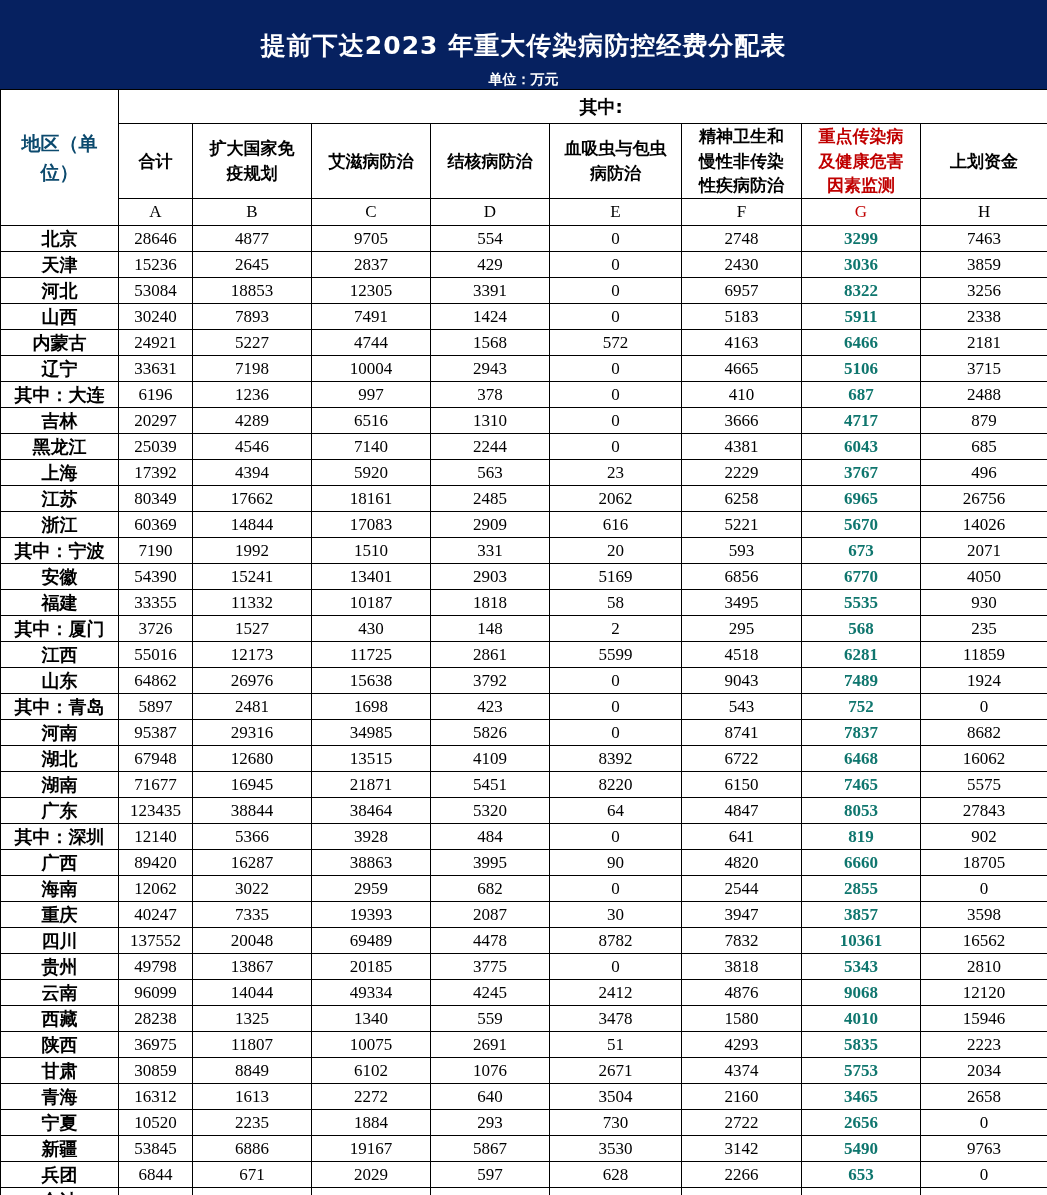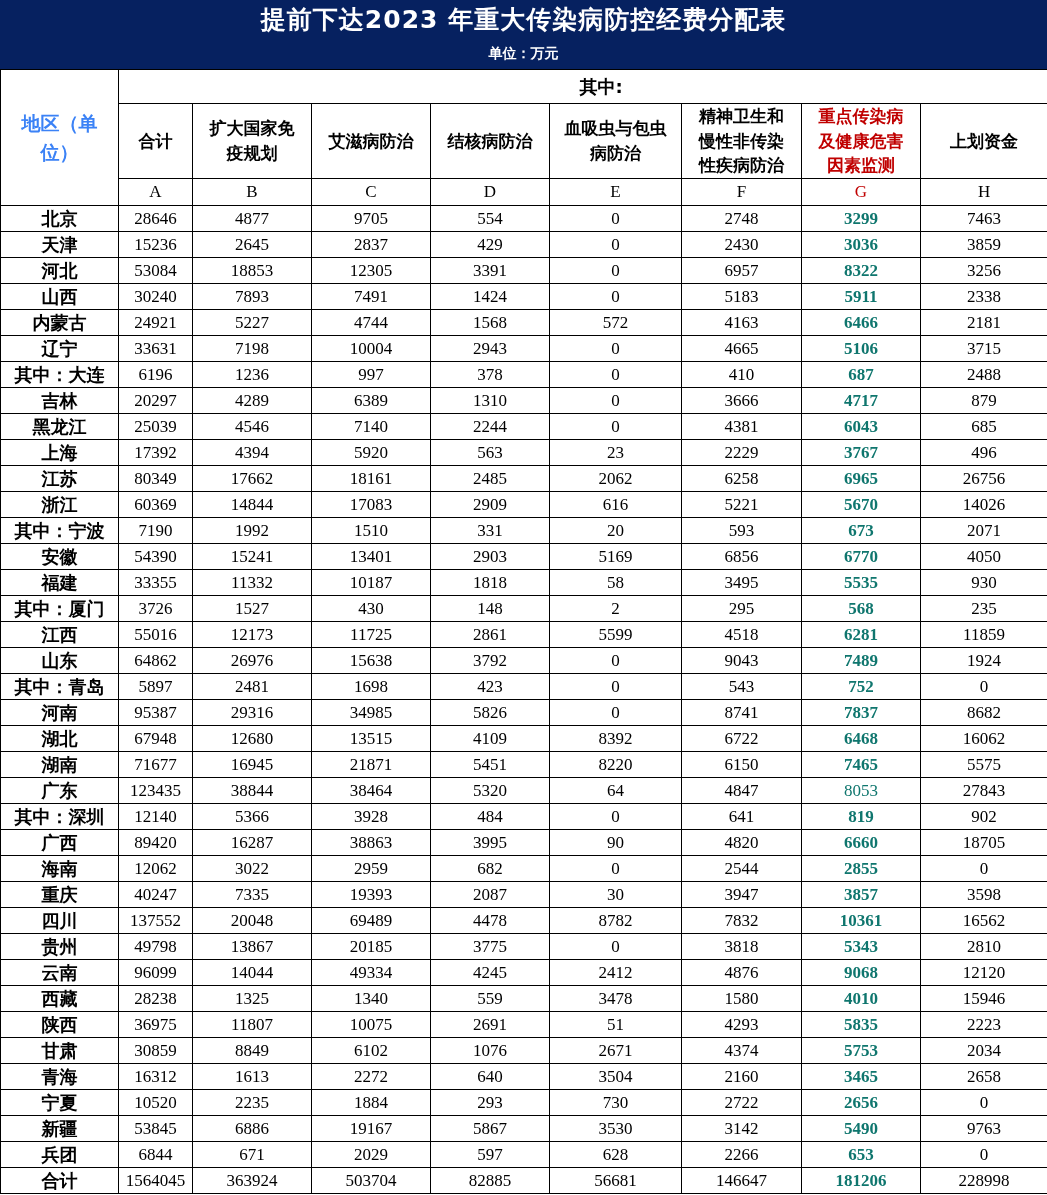--- a/index.html
+++ b/index.html
@@ -1,23 +1,23 @@
 <!DOCTYPE html>
 <html><head>
 <meta charset="utf-8">
 <style>
   * { margin: 0; padding: 0; box-sizing: border-box; }
   html, body { width: 1047px; background: #fff; }
   body { font-family: "DejaVu Sans", sans-serif; overflow: hidden; }
   .page { width: 1047px; height: 1195px; background: #fff; }
 
   .title-band {
-    width: 1047px; height: 69px;
+    width: 1047px; height: 89px;
     background: #062160;
-    display: flex; flex-direction: column; align-items: center; justify-content: center;
+    display: flex; flex-direction: column; align-items: center; justify-content: flex-end;
     color: #fff;
   }
   .title-band .title {
     font-size: 25px; font-weight: bold; letter-spacing: 1px; line-height: 1.15;
   }
   .title-band .subtitle {
     font-size: 14px; font-weight: bold; margin-top: 10px;
   }
 
   table.alloc {
@@ -27,21 +27,21 @@
   }
   table.alloc th, table.alloc td {
     border: 1px solid #000;
     text-align: center;
     vertical-align: middle;
     overflow: hidden;
   }
 
   
   th.corner {
-    font-size: 19px; font-weight: bold; color: #3b82f6;
+    font-size: 19px; font-weight: bold; color: #0c4a6e;
     padding: 0 14px; line-height: 1.5;
   }
   th.group {
     height: 34px; font-size: 18px; font-weight: bold; color: #000; padding-left: 36px;
   }
   tr.colnames th {
     height: 75px; font-size: 17px; font-weight: bold; color: #000; line-height: 1.45;
   }
   tr.colnames th.pad5 { padding: 0 11px; }  
   tr.colnames th.red  { color: #c00000; }
@@ -54,21 +54,21 @@
   
   tbody tr { height: 26px; padding-left: 12px; }
   td.region {
     font-size: 18px; font-weight: bold; color: #000; white-space: nowrap;
   }
   td.val {
     font-family: "Liberation Serif", serif;
     font-size: 17px; color: #000; white-space: nowrap;
   }
   td.val.g { color: #0f766e; font-weight: bold; }
-  td.val.g.g-normal { font-weight: normal; }
+  td.val.g.g-normal { font-weight: bold; }
 </style>
 </head>
 <body>
 
 <div class="page">
 
   <div class="title-band">
     <div class="title">提前下达2023 年重大传染病防控经费分配表</div>
     <div class="subtitle">单位：万元</div>
   </div>
@@ -186,21 +186,21 @@
           <td class="val">378</td>
           <td class="val">0</td>
           <td class="val">410</td>
           <td class="val g">687</td>
           <td class="val">2488</td>
         </tr>
         <tr>
           <td class="region">吉林</td>
           <td class="val">20297</td>
           <td class="val">4289</td>
-          <td class="val">6389</td>
+          <td class="val">6516</td>
           <td class="val">1310</td>
           <td class="val">0</td>
           <td class="val">3666</td>
           <td class="val g">4717</td>
           <td class="val">879</td>
         </tr>
         <tr>
           <td class="region">黑龙江</td>
           <td class="val">25039</td>
           <td class="val">4546</td>

